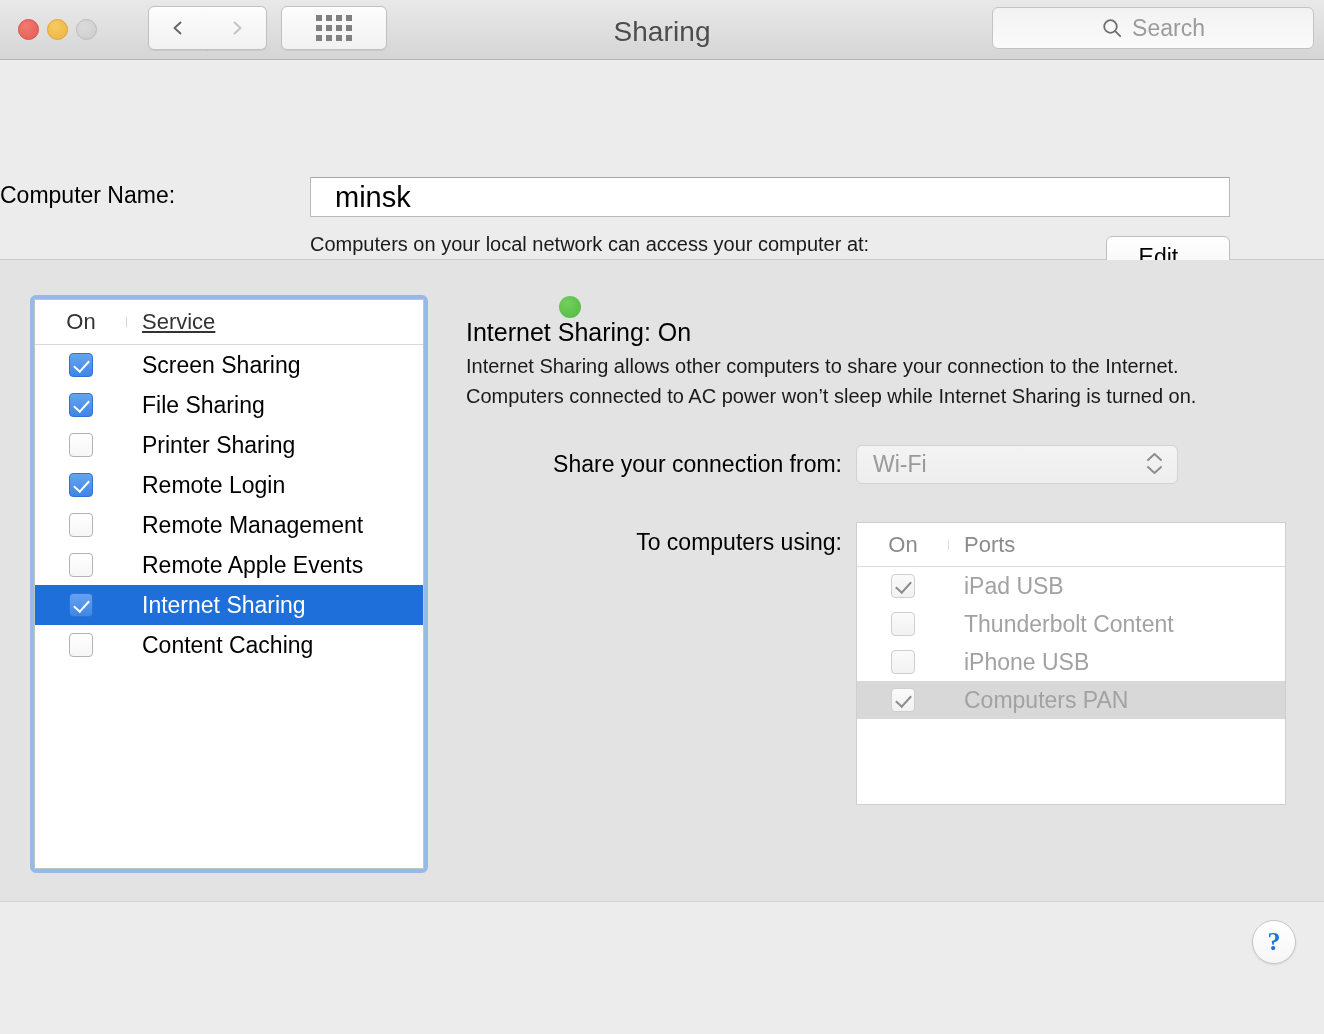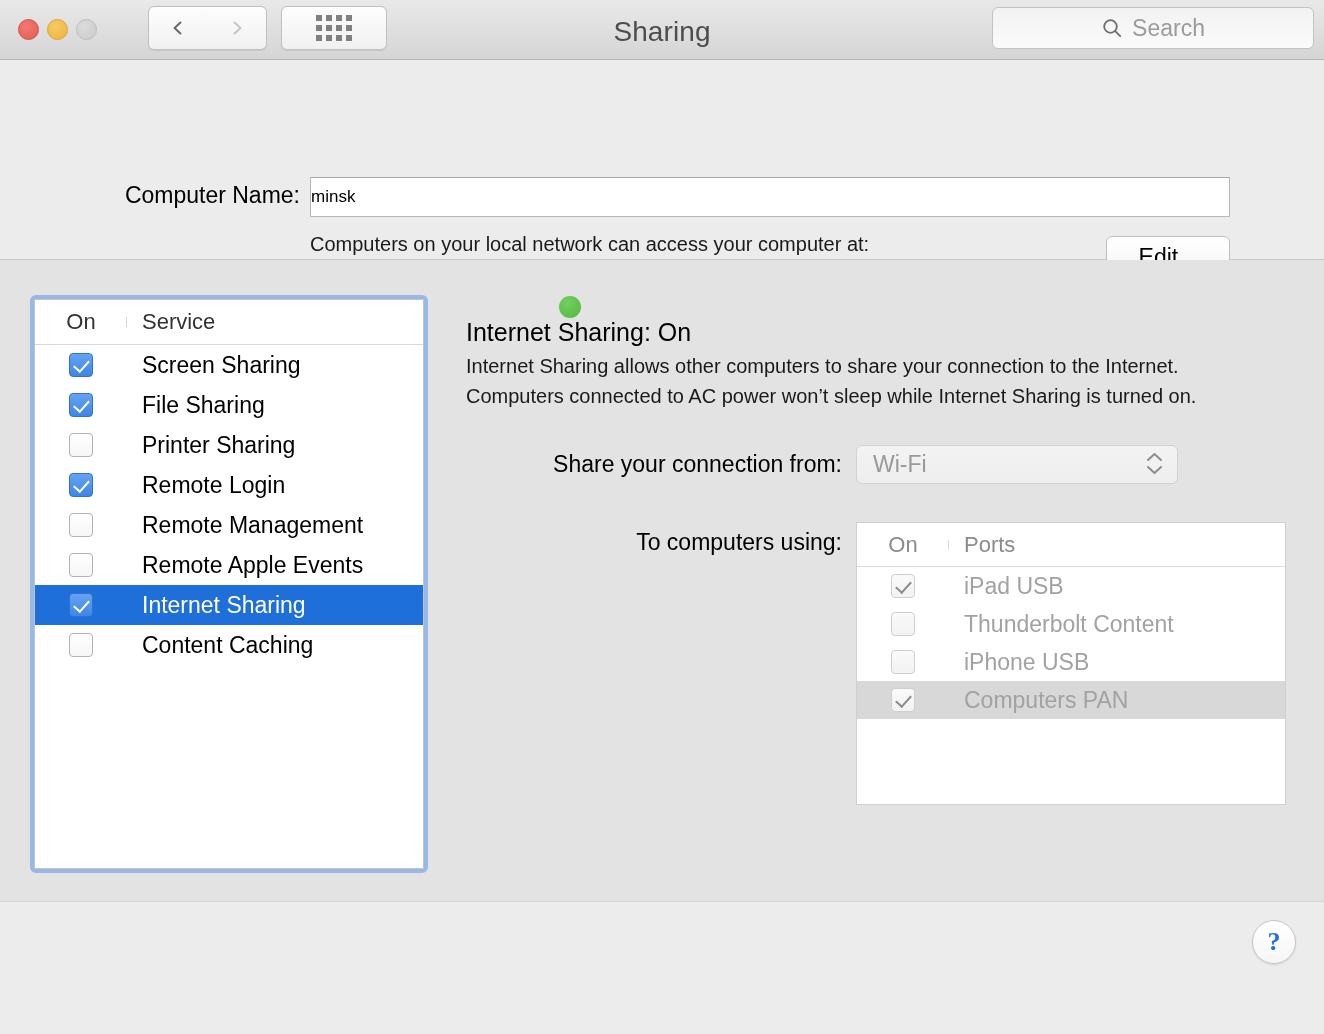--- a/index.html
+++ b/index.html
@@ -102,37 +102,36 @@
     position: relative;
     height: 200px;
     background: #ececec;
     border-bottom: 1px solid #c9c9c9;
   }
   #name-label {
     position: absolute;
     left: 0;
     top: 122px;
     width: 300px;
-    text-align: right;
     font-size: 23px;
     color: #000;
   }
   #name-input {
     position: absolute;
     left: 310px;
     top: 117px;
     width: 920px;
     height: 40px;
     background: #fff;
     border: 1px solid #b9b9b9;
     border-top-color: #a6a6a6;
     font-family: "Liberation Sans", sans-serif;
-    font-size: 17px;
+    font-size: 29px;
     color: #000;
-    padding: 0 0;
+    padding: 0 24px;
     border-radius: 1px;
   }
   #name-help-1 {
     position: absolute;
     left: 310px;
     top: 173px;
     font-size: 20px;
     color: #1a1a1a;
   }
   #name-help-2 {
@@ -199,21 +198,21 @@
     text-align: center;
     position: relative;
   }
   .list-header .col-on:after {
     content: "";
     position: absolute;
     right: 0; top: 8px; bottom: 8px;
     width: 1px;
     background: #d5d5d5;
   }
-  .list-header .col-name { padding-left: 15px; }
+  .list-header .col-name { padding-left: 15px; text-decoration: underline; }
 
   .srow {
     height: 40px;
     display: flex;
     align-items: center;
     font-size: 23px;
     color: #000;
   }
   .srow.selected { background: #1e6fd9; color: #fff; }
   .srow .cell-check {

